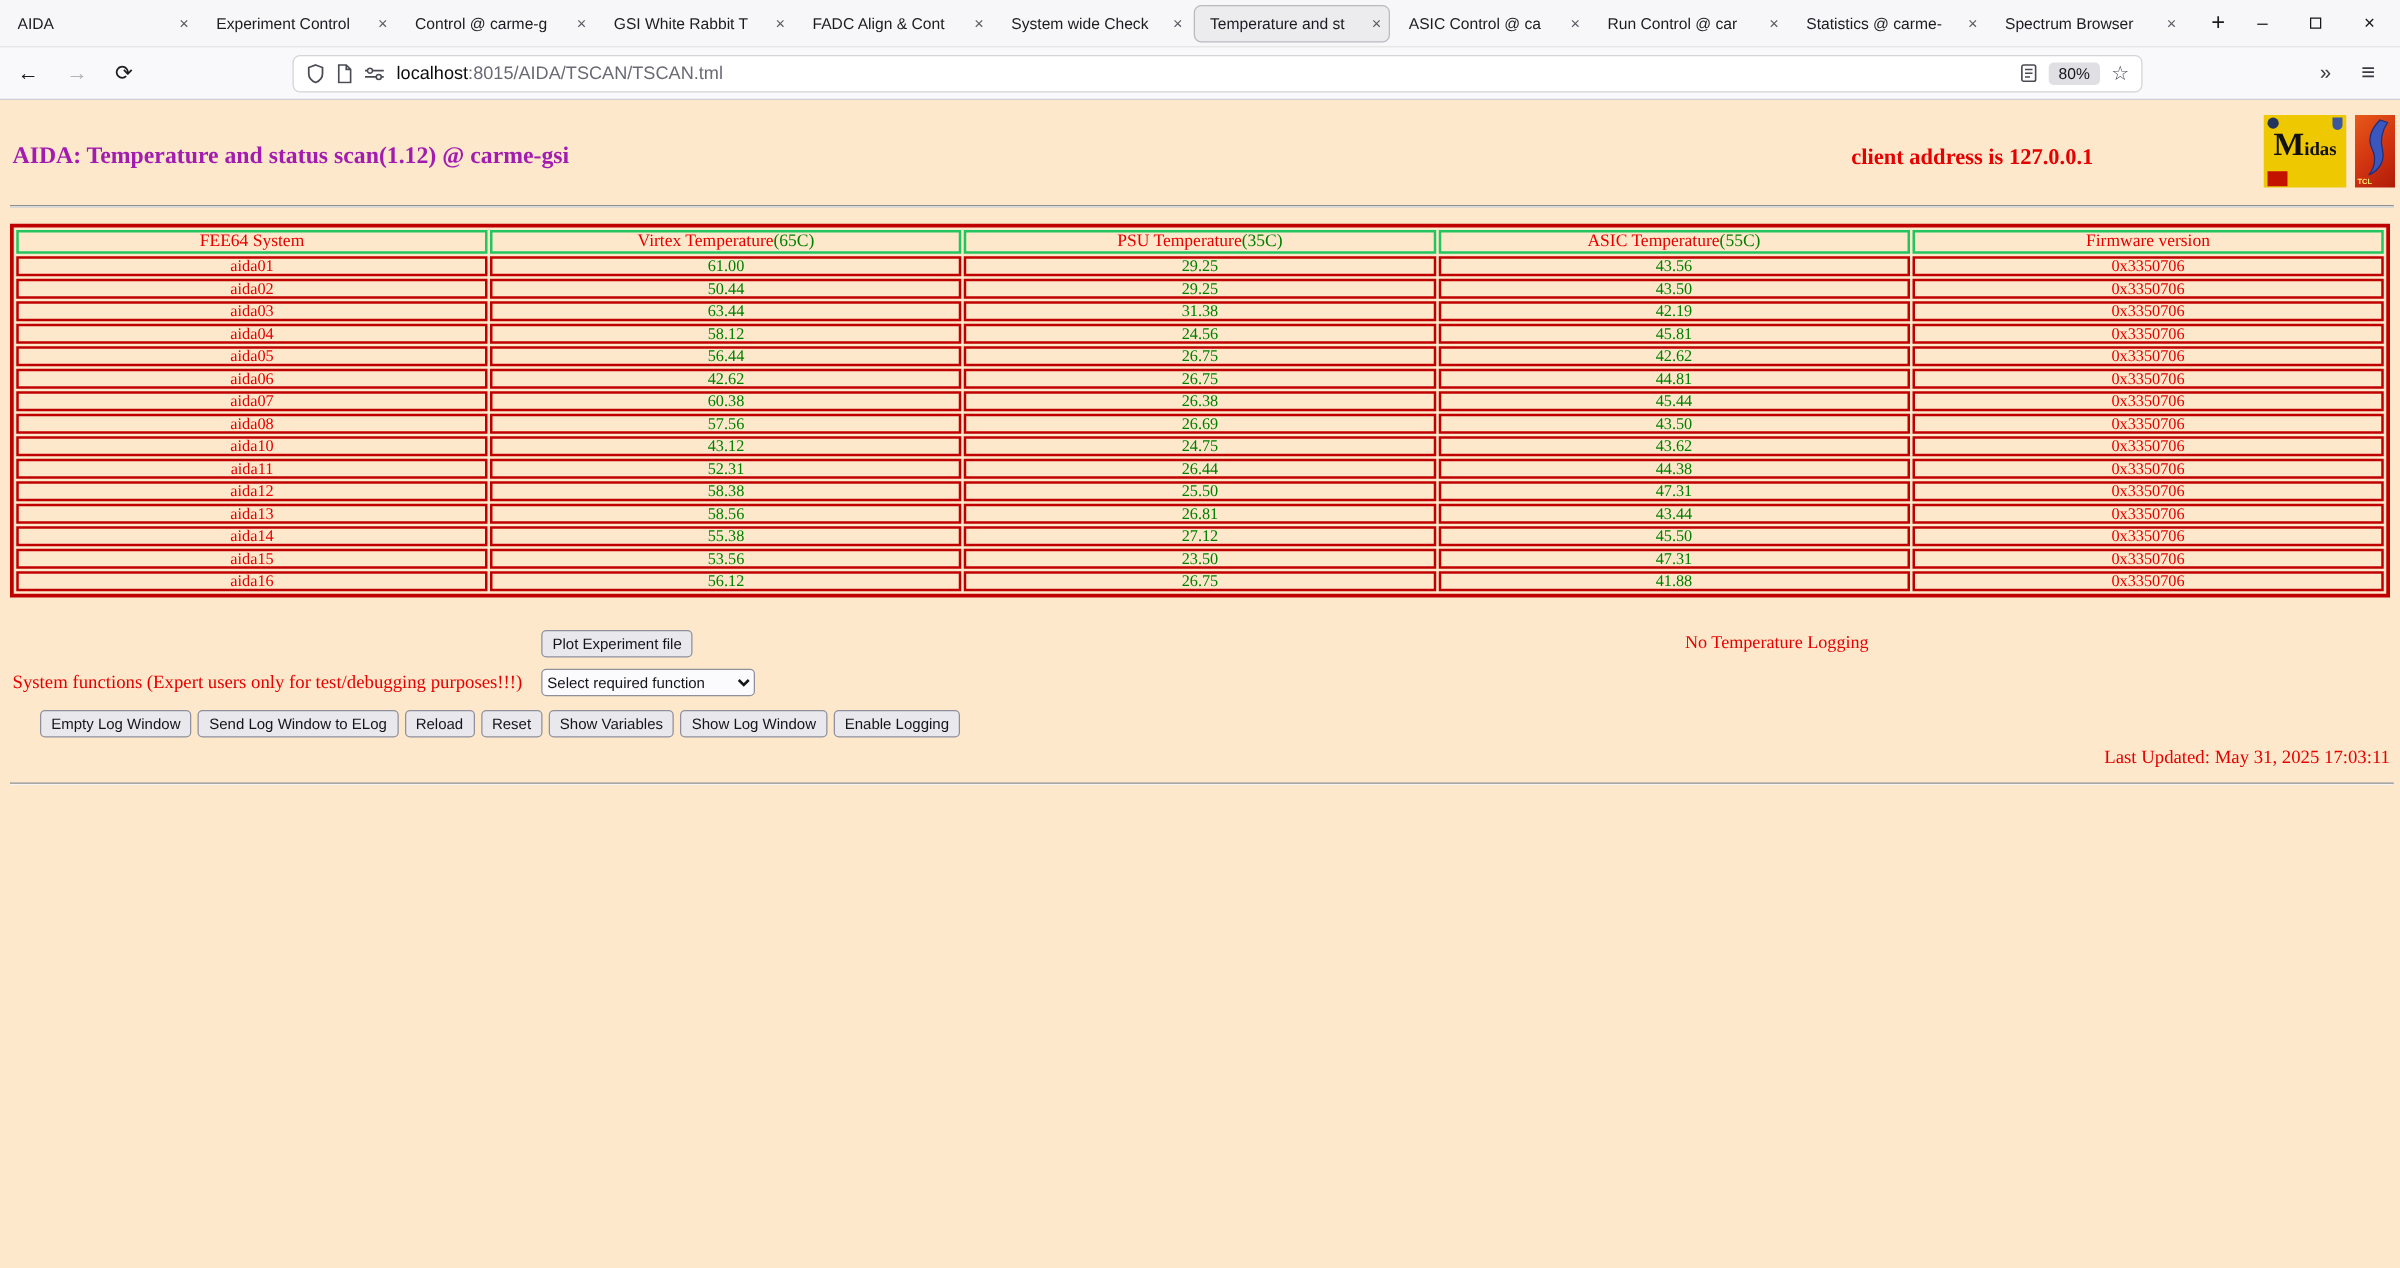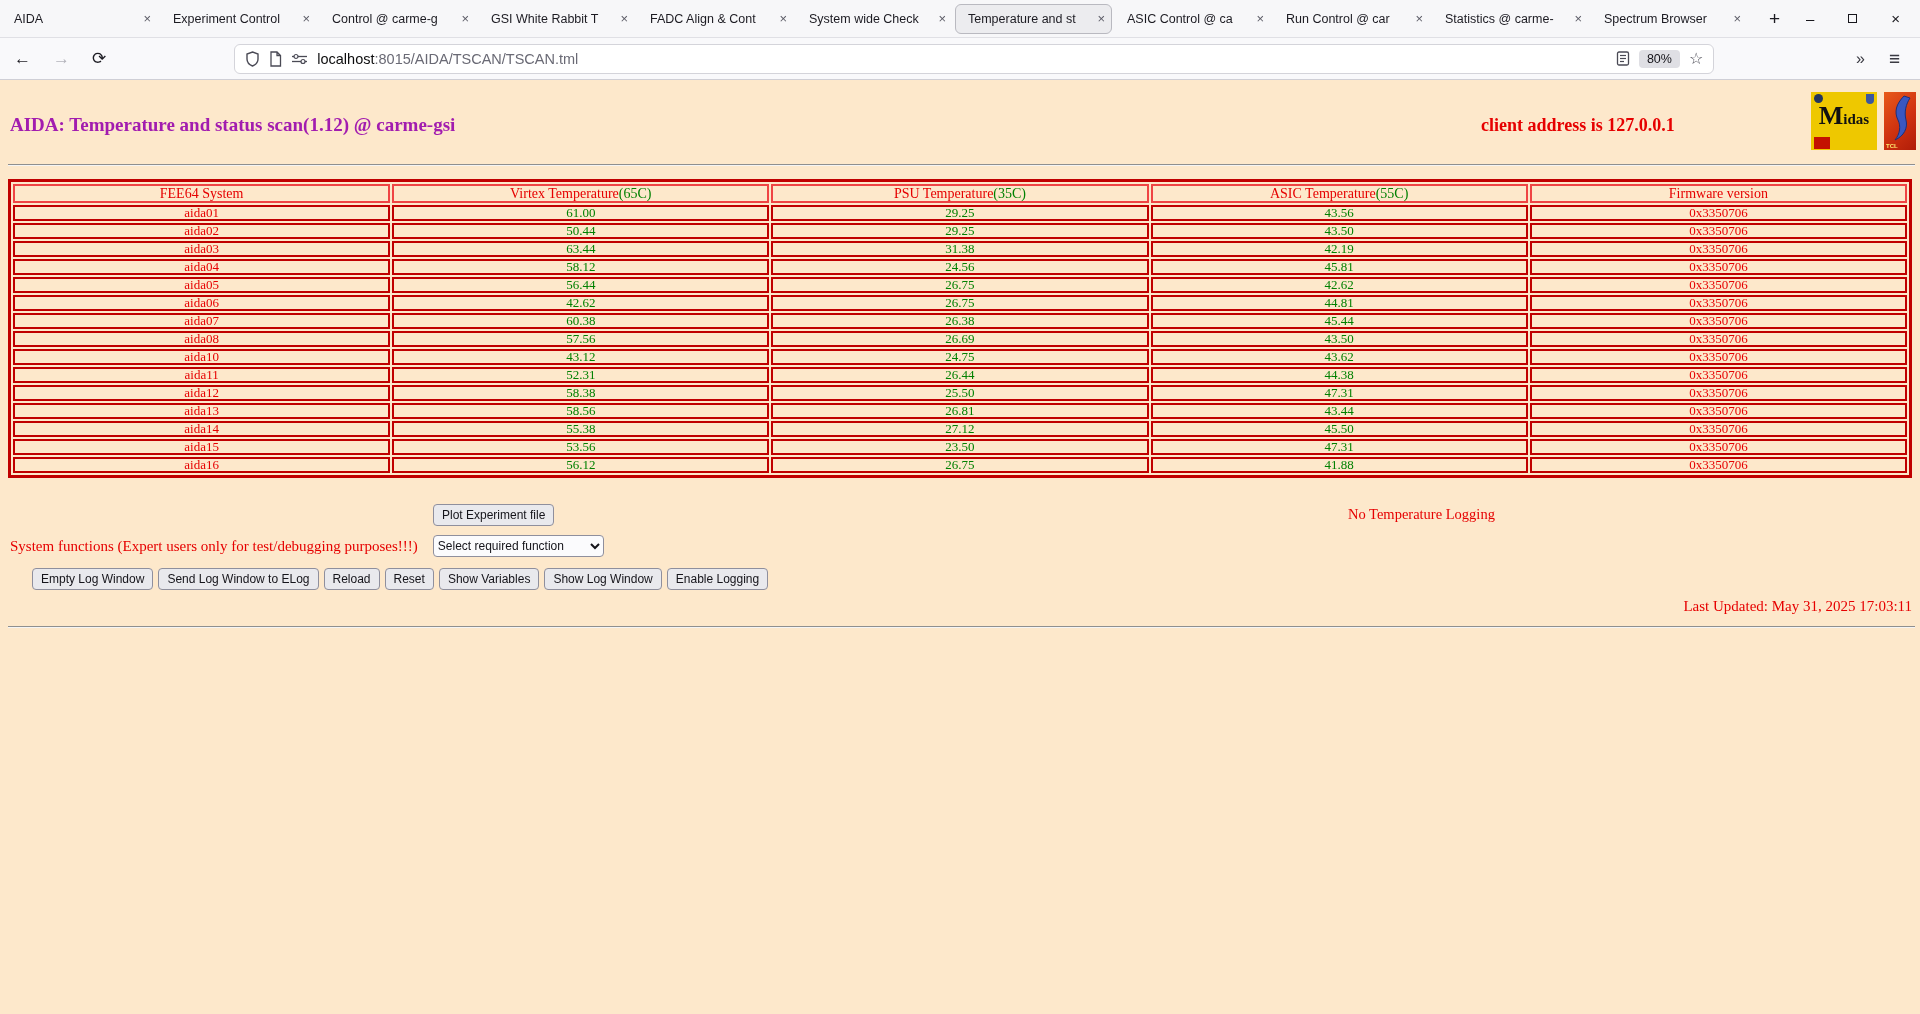--- a/index.html
+++ b/index.html
@@ -86,21 +86,21 @@
           background:#8f8f8f; border-bottom:1px solid #f4f4f4; }
   #rule-top { top:164px; }
   #rule-bottom { top:626px; }
 
   #scan-table-wrap { position:absolute; top:179px; left:8px; width:1904px; }
   table.scan {
     width:100%; border-collapse:separate; border-spacing:2px;
     border:3px solid #c00000; background:transparent;
   }
   table.scan th {
-    border:2px solid #ef4444; padding:0; font-weight:normal; text-align:center;
+    border:2px solid #22c55e; padding:0; font-weight:normal; text-align:center;
     font-family:"Liberation Serif", serif; font-size:14px; line-height:15px; color:#e60000;
   }
   table.scan th .thr { color:#008000; }
   table.scan td {
     border:2px solid #c00000; padding:0; text-align:center;
     font-family:"Liberation Serif", serif; font-size:13px; line-height:12px;
   }
   table.scan td { width:20%; }
 
   .btn {

